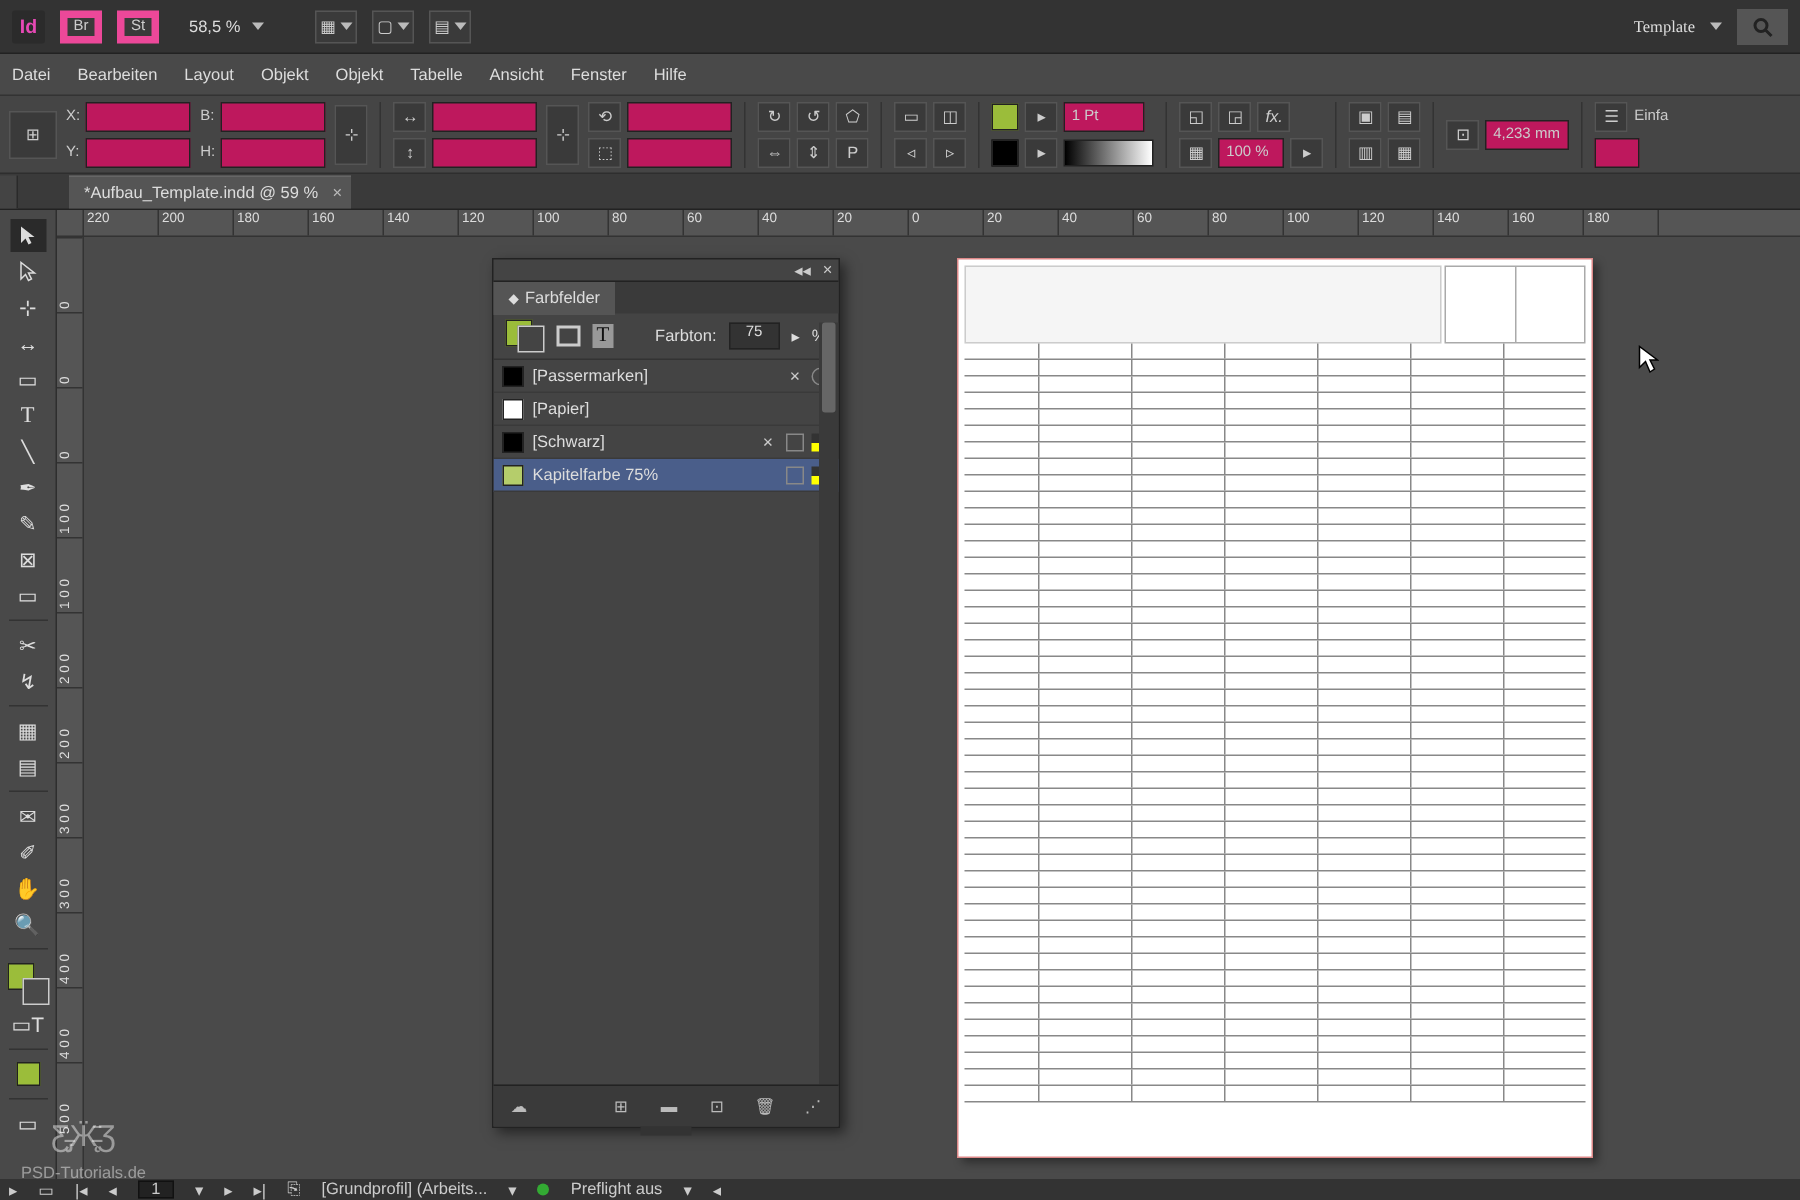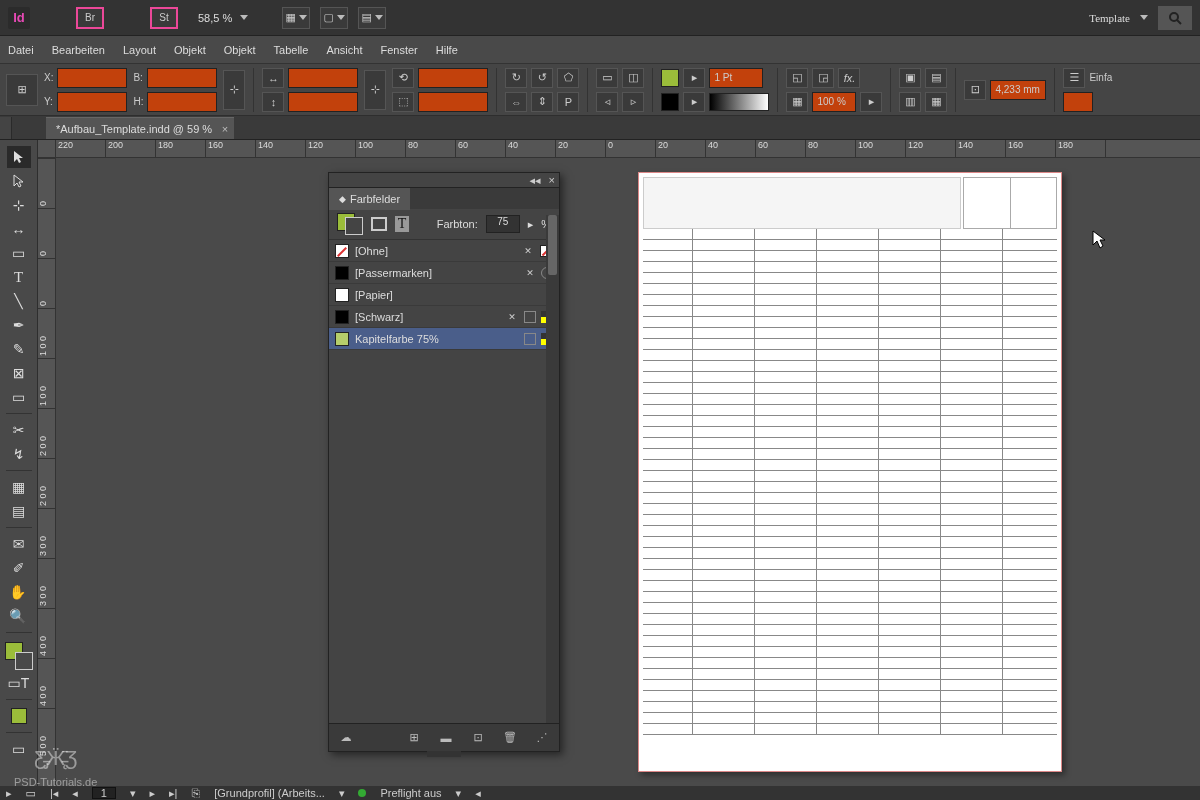--- a/index.html
+++ b/index.html
@@ -1,35 +1,35 @@
 <!DOCTYPE html>
 <html><head>
 <meta charset="utf-8">
 <style>
 * { margin: 0; padding: 0; box-sizing: border-box; font-family: Tahoma, sans-serif; font-size: 11px; user-select: none; }
 body { background: #4a4a4a; width: 1200px; height: 800px; overflow: hidden; position: relative; }
 
 
 .appbar { height: 36px; background: #333; display: flex; align-items: center; padding: 0 8px; gap: 10px; border-bottom: 1px solid #222; }
 .appbar .logo { width: 22px; height: 22px; background: #2b2b2b; color: #e749b5; display: flex; align-items: center; justify-content: center; font-weight: bold; font-size: 13px; border-radius: 2px; }
-.appbar .sq { width: 28px; height: 22px; border: 2px solid #ec4899; color: #ccc; display: flex; align-items: center; justify-content: center; background: #3a3a3a; font-size: 10px; margin-left: 36px; }
+.appbar .sq { width: 28px; height: 22px; border: 5px solid #ec4899; color: #ccc; display: flex; align-items: center; justify-content: center; background: #3a3a3a; font-size: 10px; }
 .appbar .zoom { color: #ddd; margin-left: 10px; display: flex; align-items: center; gap: 8px; }
 .appbar .arrow-down { width: 0; height: 0; border-left: 4px solid transparent; border-right: 4px solid transparent; border-top: 5px solid #bbb; }
 .appbar .iconbtn { width: 28px; height: 22px; border: 1px solid #555; background: #3a3a3a; display: flex; align-items: center; justify-content: center; color: #ccc; }
 .appbar-right { margin-left: auto; display: flex; align-items: center; gap: 10px; }
 .appbar .template-label { color: #ddd; font-family: Liberation Serif, serif; }
 .appbar .search { width: 34px; height: 24px; background: #555; display: flex; align-items: center; justify-content: center; }
 
 
 .menubar { height: 28px; background: #494949; display: flex; align-items: center; padding: 0 8px; gap: 18px; color: #ddd; border-bottom: 1px solid #333; }
 .menubar span { cursor: default; }
 
 
 .controlbar { height: 52px; background: #454545; border-bottom: 1px solid #2e2e2e; display: flex; align-items: center; padding: 0 6px; gap: 6px; }
-.ctrlfield { height: 20px; background: #c2410c; border: 1px solid #222; color: #ccc; padding: 0 4px; display: inline-flex; align-items: center; font-size: 10px; }
+.ctrlfield { height: 20px; background: #be185d; border: 1px solid #222; color: #ccc; padding: 0 4px; display: inline-flex; align-items: center; font-size: 10px; }
 .ctrllabel { color: #ccc; font-size: 10px; }
 .ctrlgroup { display: flex; flex-direction: column; gap: 4px; }
 .ctrlrow { display: flex; align-items: center; gap: 4px; }
 .ctrlicon { width: 22px; height: 20px; background: #3a3a3a; border: 1px solid #555; display: flex; align-items: center; justify-content: center; color: #ccc; }
 .ctrlwide { width: 70px; }
 .lime-sq { width: 18px; height: 18px; background: #9bbd3a; border: 1px solid #222; }
 .grad-sq { width: 60px; height: 18px; background: linear-gradient(to right, #000, #fff); border: 1px solid #222; }
 .sep { width: 1px; height: 44px; background: #333; margin: 0 2px; }
 
 
@@ -817,31 +817,20 @@
         <div class="tiny-sw" style="background:#444;border:2px solid #ccc"></div>
         <div style="color:#111;font-family:serif;font-size:14px;width:14px;text-align:center;background:#999">T</div>
         <div style="flex:1"></div>
         <span>Farbton:</span>
         <div class="tint-input">75</div>
         <span>▸</span>
         <span>%</span>
       </div>
       <div class="swatch-list" id="swatch-list">
           <div class="swatch-row">
-            <div class="swatch-sq sw-none"></div>
-            <span>[Ohne]</span>
-            <div class="spacer"></div>
-            <div class="swatch-icons">
-              <div class="si si-x"></div>
-              <div class="si">
-                <div class="swatch-sq sw-none" style="width:12px;height:12px"></div>
-              </div>
-            </div>
-          </div>
-          <div class="swatch-row">
             <div class="swatch-sq sw-reg"></div>
             <span>[Passermarken]</span>
             <div class="spacer"></div>
             <div class="swatch-icons">
               <div class="si si-x"></div>
               <div class="si si-reg"></div>
             </div>
           </div>
           <div class="swatch-row">
             <div class="swatch-sq sw-paper"></div>

